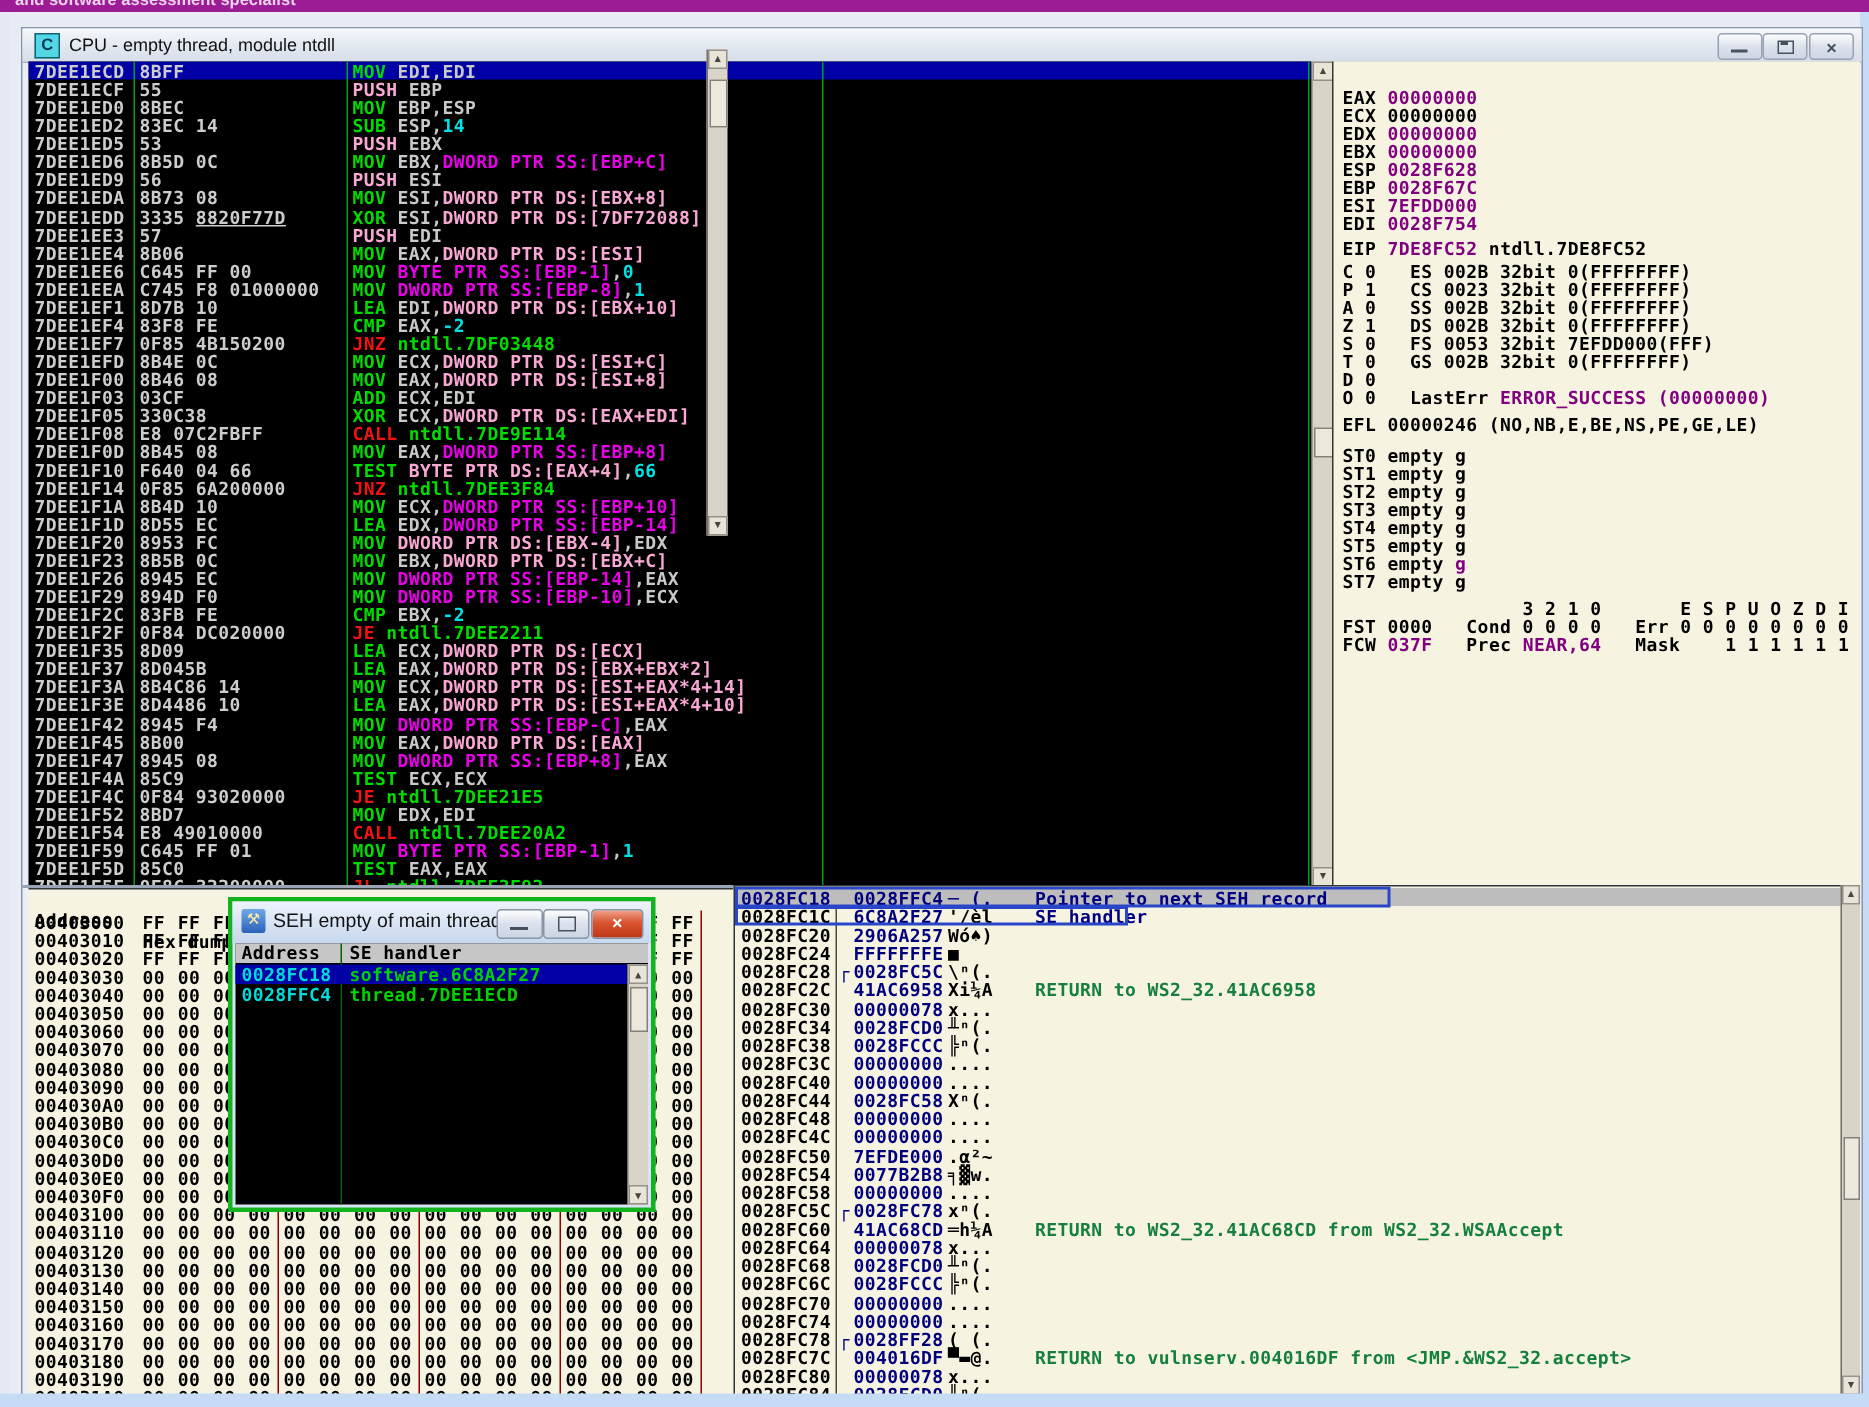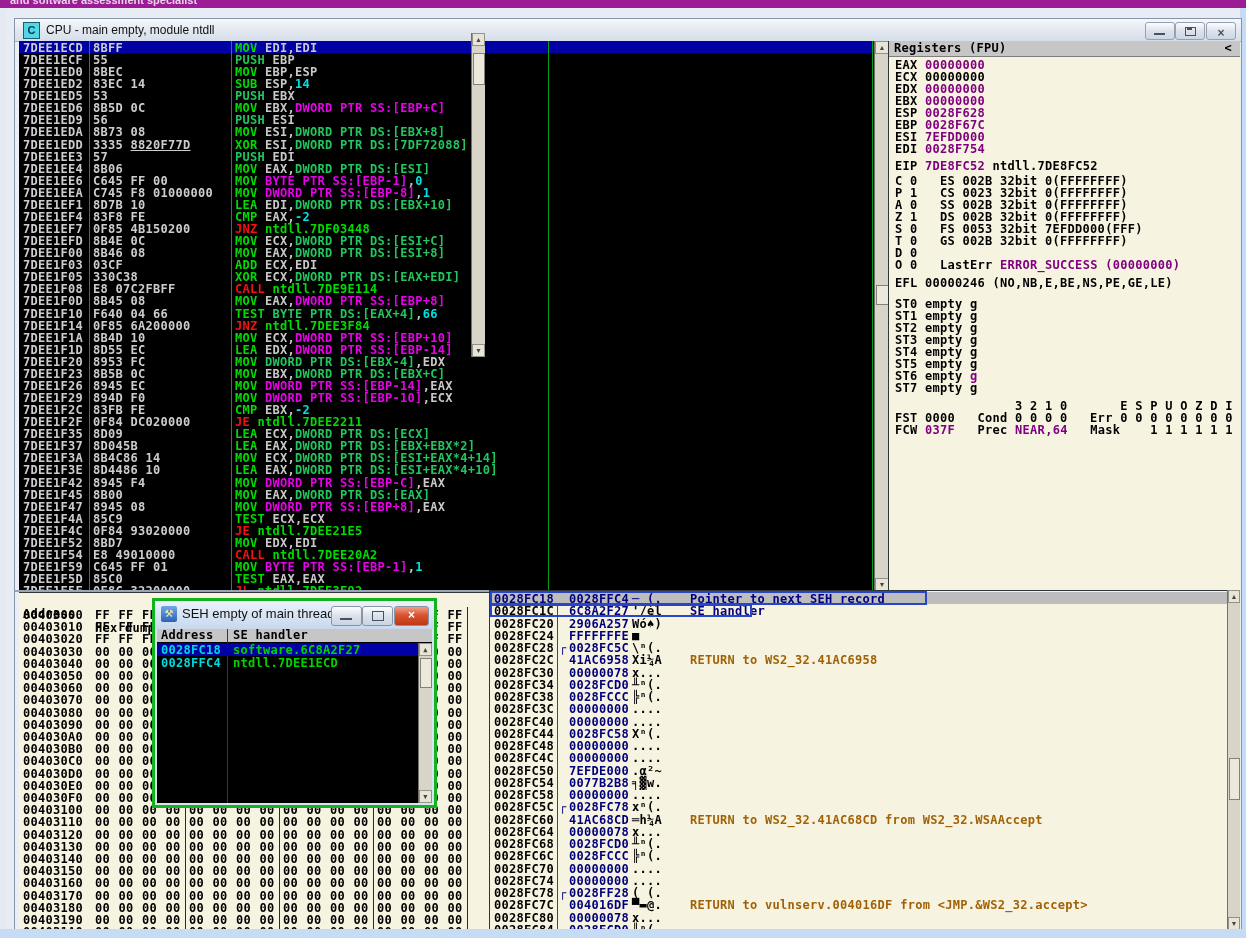--- a/index.html
+++ b/index.html
@@ -31,21 +31,21 @@
   
   #disasm{left:4px;top:22px;width:855px;height:550px;background:#000;overflow:hidden}
   .vline{position:absolute;top:0;bottom:0;width:1px;background:#00A018}
   .drow{position:absolute;left:0;width:100%;height:12.07px}
   .dsel{background:#0000A4}
   .dcol{position:absolute;top:0}
   .daddr{left:4px;color:#CDCDCD}
   .dbytes{left:74px;color:#CDCDCD}
   .dins{left:216px}
   .ul{text-decoration:underline}
-  .dg{color:#00DC00}.dy{color:#22c55e}.dw{color:#C9C9C9}.dm{color:#E800E8}
+  .dg{color:#00DC00}.dy{color:#f9a8d4}.dw{color:#C9C9C9}.dm{color:#E800E8}
   .dc{color:#00E2E2}.dr{color:#F21212}
   
   .sb{background:#D8D4C8;border-left:1px solid #74706A}
   .sb .arr{position:absolute;left:0;width:100%;height:13px;background:#E8E4D8;border:1px solid #94908A;
     font-size:7px;text-align:center;line-height:12px;color:#4A463F;box-sizing:border-box}
   .sb .thumb{position:absolute;left:1px;background:#ECE8DC;border:1px solid #84807A}
   #dscroll{left:859px;top:22px;width:14px;height:550px}
   
   #regs{left:873px;top:22px;width:351px;height:550px;background:#F7F3E1;border-left:1px solid #30343B}
   #regs-title{left:0;top:0;width:100%;height:15px;background:#C6C6C6;border-bottom:1px solid #7E7E7E;
@@ -72,21 +72,21 @@
   #stack{left:474px;top:571px;width:738px;height:340px;background:#F7F3E1;overflow:hidden;
     border-left:1px solid #30343B;border-top:1px solid #30343B}
   #stack-rows{position:absolute;left:0;top:1px;width:100%;height:100%}
   .srow{position:absolute;left:0;width:100%;height:12.25px}
   .ssel{background:#BDBDBD}
   .sa{position:absolute;left:4px;color:#000}
   .sbr{position:absolute;left:69px;color:#00007D}
   .sv{position:absolute;left:79px;color:#00007D}
   .sc{position:absolute;left:142px;color:#000}
   .scm{position:absolute;left:200px}
-  .scm-ret{color:#a16207}
+  .scm-ret{color:#15803d}
   .scm-seh{color:#000080}
   .ssel .sa,.ssel .sc{color:#00007D}
   #stack-sep{position:absolute;left:67px;top:0;bottom:0;width:1px;background:#4A4A42}
   .annbox{position:absolute;border:2px solid #2946C8;box-sizing:border-box;pointer-events:none}
   #stackscroll{left:1212px;top:571px;width:12px;height:340px}
   
   #sehwin{left:152px;top:598px;width:285px;height:210px;border:3px solid #12B31F;background:#D8E4F4;
     z-index:55;box-sizing:border-box}
   #seh-titlebar{position:absolute;left:0;top:0;width:100%;height:28px;
     background:linear-gradient(#EDF3FB,#D5E2F3 60%,#C7D8EE)}
@@ -117,21 +117,21 @@
 <div id="banner" class="abs">
   <span>and software assessment specialist</span>
 </div>
 
 <div id="frame" class="abs"></div>
 <div id="rstrip" class="abs"></div>
 
 <div id="cpu" class="abs">
   <div id="cpu-title" class="abs">
     <div id="cpu-icon" class="abs">C</div>
-    <div id="cpu-title-text" class="abs">CPU - main empty, module ntdll</div>
+    <div id="cpu-title-text" class="abs">CPU - empty thread, module ntdll</div>
     <div class="wbtn abs" style="right:66px">
         <span class="bar"></span>
       </div>
     <div class="wbtn abs" style="right:36px">
         <span class="box">
           <i></i>
         </span>
       </div>
     <div class="wbtn abs" style="right:5px"><span class="x">×</span></div>
   </div>
@@ -143,24 +143,20 @@
     <div class="vline" style="left:529px"></div>
     <div class="vline" style="left:853px"></div>
   </div>
   <div id="dscroll" class="abs sb">
     <div class="arr" style="top:0">▲</div>
     <div class="thumb" style="top:244px;height:18px;width:11px"></div>
     <div class="arr" style="bottom:0">▼</div>
   </div>
 
   <div id="regs" class="abs">
-    <div id="regs-title" class="abs mono">
-      <span class="t">Registers (FPU)</span>
-      <span class="c">&lt;</span>
-    </div>
     <div id="reg-lines" class="abs mono"><div class="rline" style="top: 2px;"><span class="rk">EAX </span><span class="rp">00000000</span></div><div class="rline" style="top: 14px;"><span class="rk">ECX </span><span class="rk">00000000</span></div><div class="rline" style="top: 26px;"><span class="rk">EDX </span><span class="rp">00000000</span></div><div class="rline" style="top: 38px;"><span class="rk">EBX </span><span class="rp">00000000</span></div><div class="rline" style="top: 50px;"><span class="rk">ESP </span><span class="rp">0028F628</span></div><div class="rline" style="top: 62px;"><span class="rk">EBP </span><span class="rp">0028F67C</span></div><div class="rline" style="top: 74px;"><span class="rk">ESI </span><span class="rp">7EFDD000</span></div><div class="rline" style="top: 86px;"><span class="rk">EDI </span><span class="rp">0028F754</span></div><div class="rline" style="top: 103px;"><span class="rk">EIP </span><span class="rp">7DE8FC52</span><span class="rk"> ntdll.7DE8FC52</span></div><div class="rline" style="top: 118px;"><span class="rk">C 0   ES 002B 32bit 0(FFFFFFFF)</span></div><div class="rline" style="top: 130px;"><span class="rk">P 1   CS 0023 32bit 0(FFFFFFFF)</span></div><div class="rline" style="top: 142px;"><span class="rk">A 0   SS 002B 32bit 0(FFFFFFFF)</span></div><div class="rline" style="top: 154px;"><span class="rk">Z 1   DS 002B 32bit 0(FFFFFFFF)</span></div><div class="rline" style="top: 166px;"><span class="rk">S 0   FS 0053 32bit 7EFDD000(FFF)</span></div><div class="rline" style="top: 178px;"><span class="rk">T 0   GS 002B 32bit 0(FFFFFFFF)</span></div><div class="rline" style="top: 190px;"><span class="rk">D 0</span></div><div class="rline" style="top: 202px;"><span class="rk">O 0   LastErr </span><span class="rp">ERROR_SUCCESS (00000000)</span></div><div class="rline" style="top: 220px;"><span class="rk">EFL 00000246 (NO,NB,E,BE,NS,PE,GE,LE)</span></div><div class="rline" style="top: 241px;"><span class="rk">ST0 empty g</span></div><div class="rline" style="top: 253px;"><span class="rk">ST1 empty g</span></div><div class="rline" style="top: 265px;"><span class="rk">ST2 empty g</span></div><div class="rline" style="top: 277px;"><span class="rk">ST3 empty g</span></div><div class="rline" style="top: 289px;"><span class="rk">ST4 empty g</span></div><div class="rline" style="top: 301px;"><span class="rk">ST5 empty g</span></div><div class="rline" style="top: 313px;"><span class="rk">ST6 empty </span><span class="rp">g</span></div><div class="rline" style="top: 325px;"><span class="rk">ST7 empty g</span></div><div class="rline" style="top: 343px;"><span class="rk">                3 2 1 0       E S P U O Z D I</span></div><div class="rline" style="top: 355px;"><span class="rk">FST 0000   Cond 0 0 0 0   Err 0 0 0 0 0 0 0 0</span></div><div class="rline" style="top: 367px;"><span class="rk">FCW </span><span class="rp">037F</span><span class="rk">   Prec </span><span class="rp">NEAR,64</span><span class="rk">   Mask    1 1 1 1 1 1</span></div></div>
   </div>
 
   <div id="hsplit" class="abs"></div>
 
   <div id="hex" class="abs mono">
     <div id="hex-head">
       <span class="h1">Address</span>
       <span class="h2">Hex dump</span>
     </div>
@@ -200,21 +196,21 @@
         <span class="box"></span>
       </div>
     <div class="sbtn" id="seh-close" style="right:5px">×</div>
   </div>
   <div id="seh-body" class="mono">
     <div id="seh-head">
       <span class="h1">Address</span>
       <span class="h2">SE handler</span>
     </div>
     <div id="seh-colsep"></div>
-    <div id="seh-rows"><div class="serow sesel" style="top: 0px;"><span class="sea">0028FC18</span><span class="sehh">software.6C8A2F27</span></div><div class="serow" style="top: 12.5px;"><span class="sea">0028FFC4</span><span class="sehh">ntdll.7DEE1ECD</span></div></div>
+    <div id="seh-rows"><div class="serow sesel" style="top: 0px;"><span class="sea">0028FC18</span><span class="sehh">software.6C8A2F27</span></div><div class="serow" style="top: 12.5px;"><span class="sea">0028FFC4</span><span class="sehh">thread.7DEE1ECD</span></div></div>
     <div id="sehscroll" class="sb">
       <div class="arr" style="top:0">▲</div>
       <div class="thumb" style="top:15px;height:28px;width:10px"></div>
       <div class="arr" style="bottom:0">▼</div>
     </div>
   </div>
 </div>
 
 <div id="bstrip" class="abs"></div>
 

